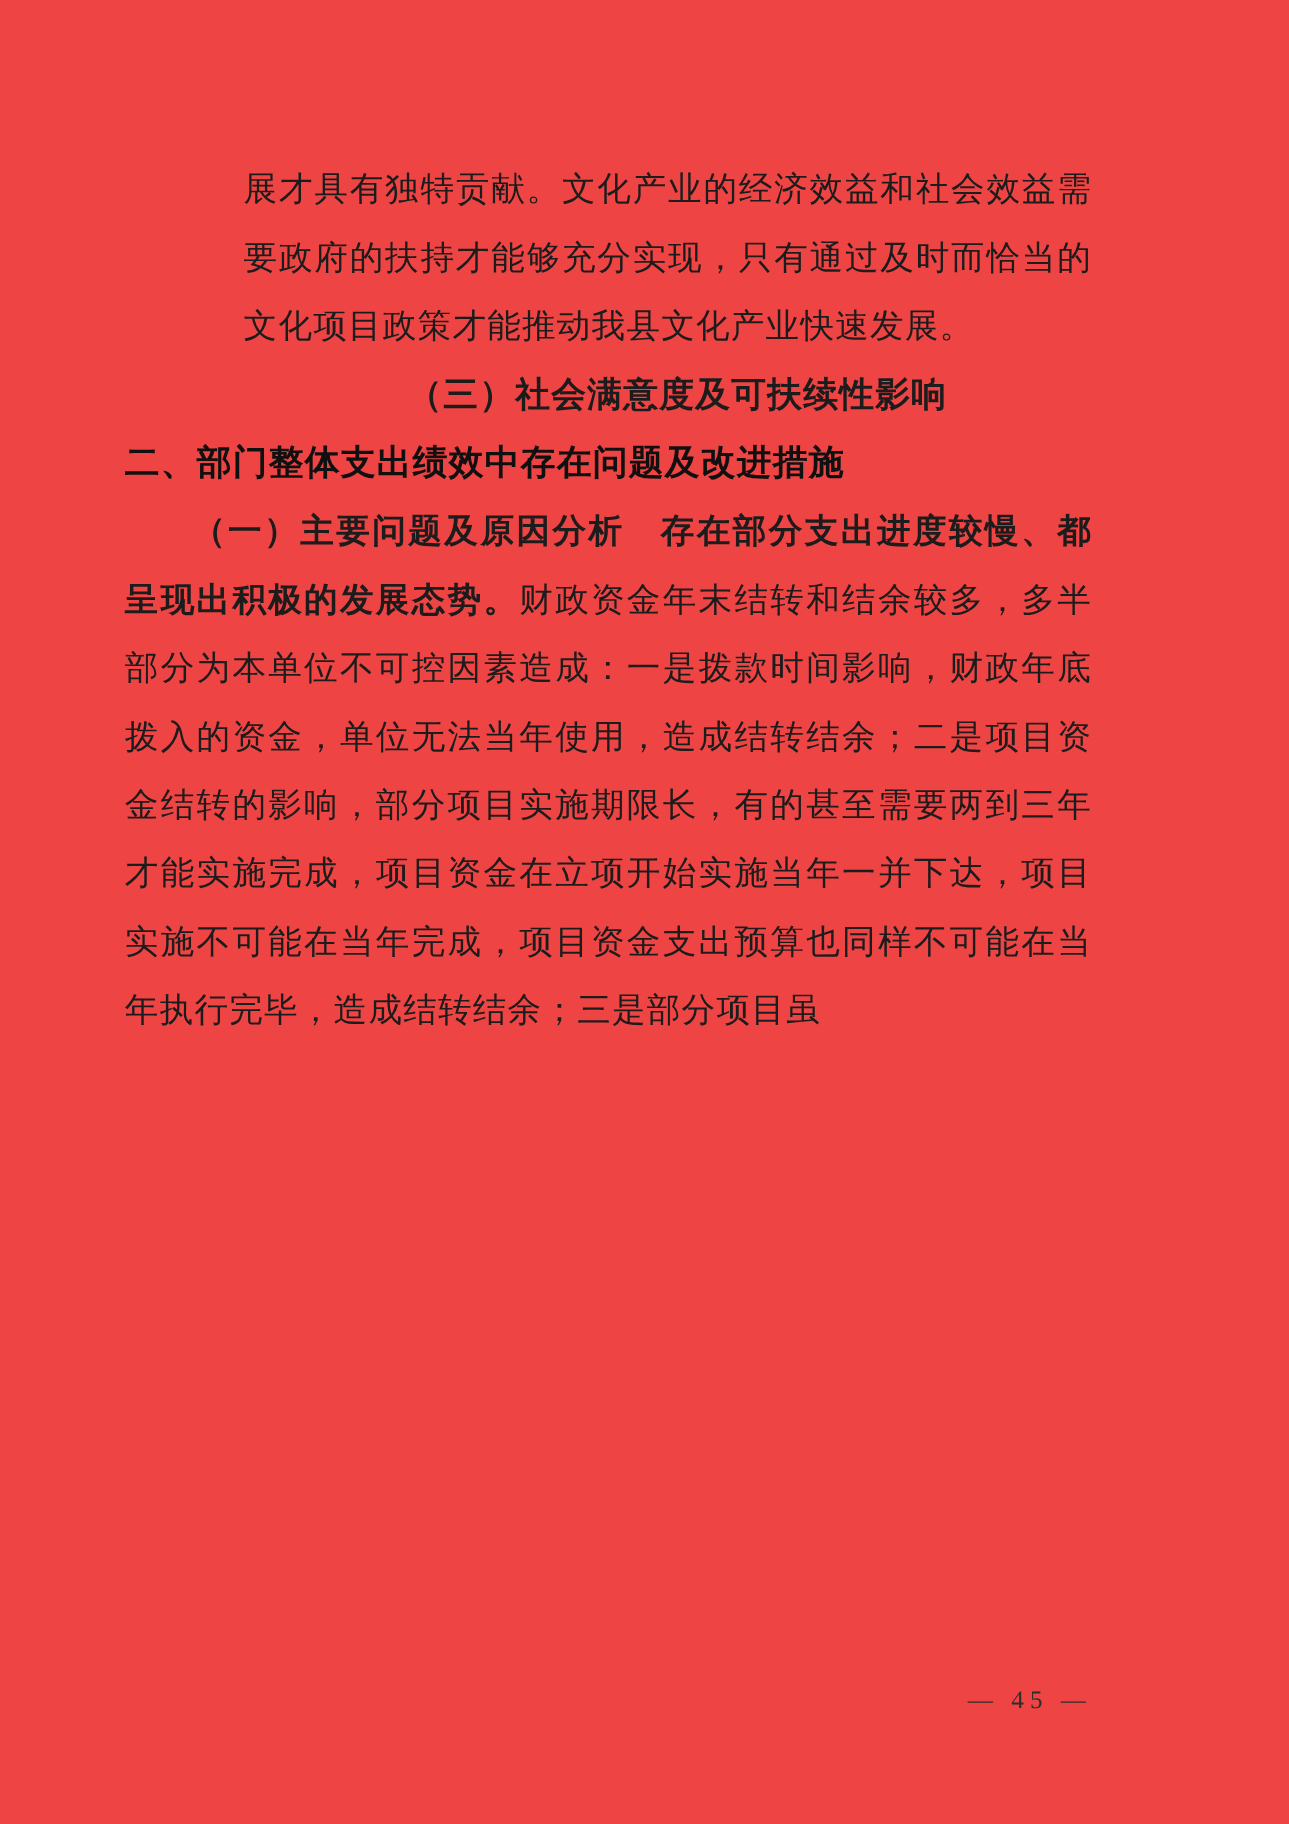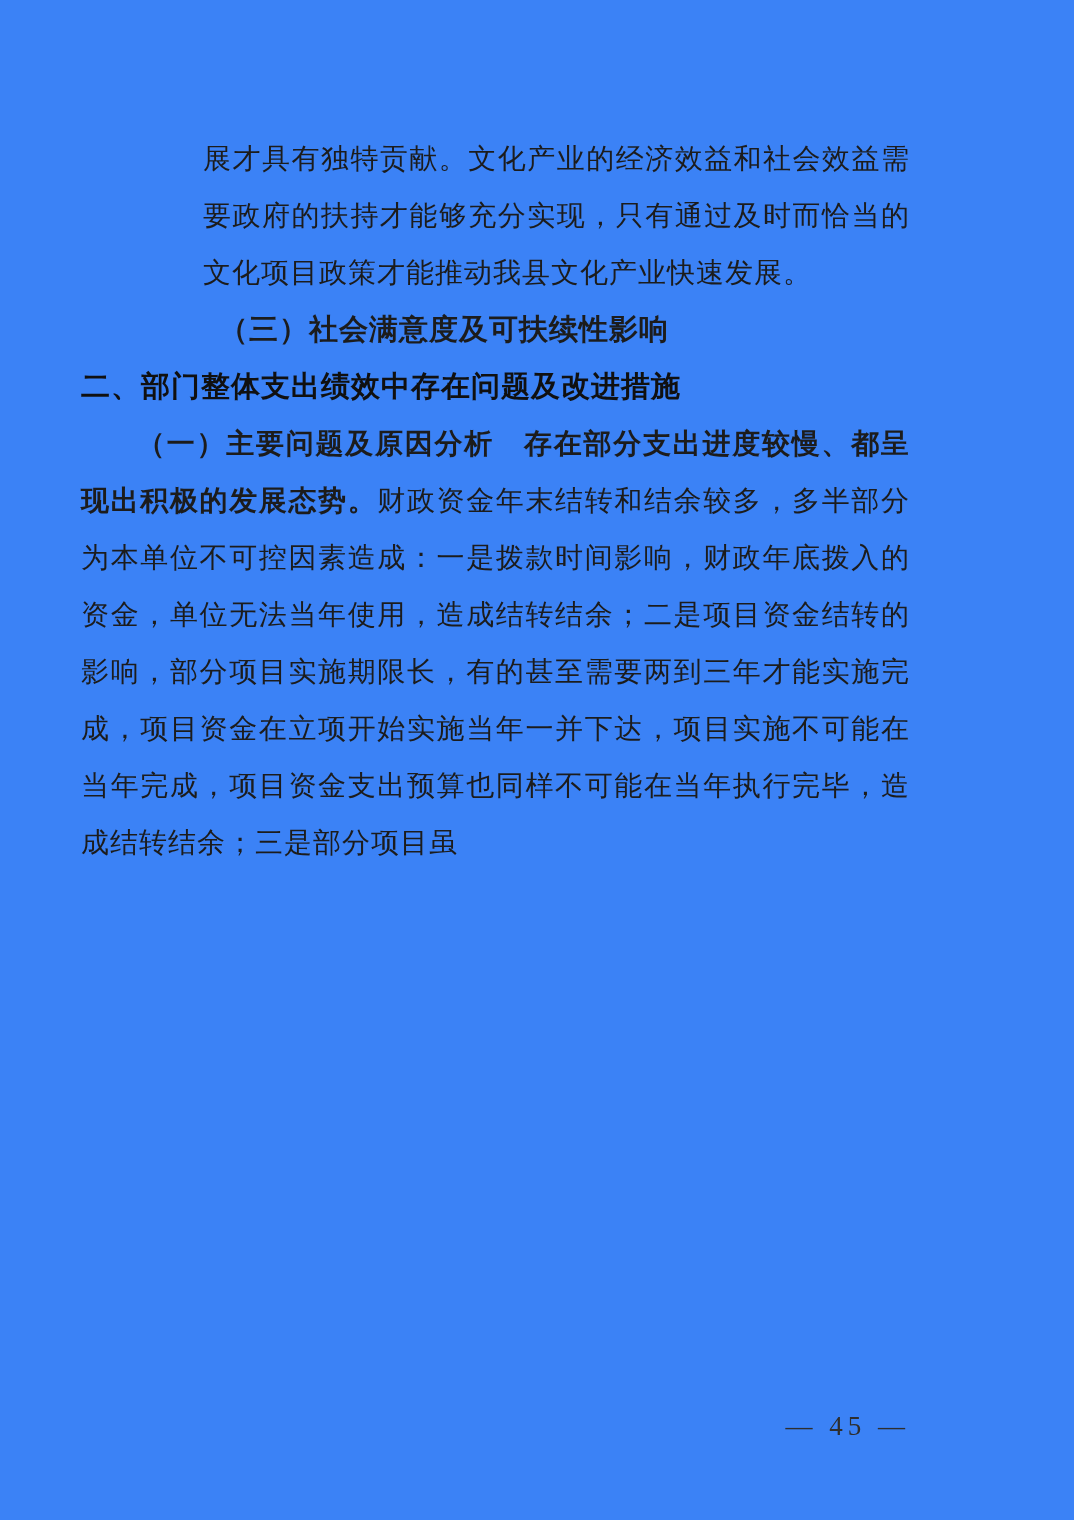--- a/index.html
+++ b/index.html
@@ -4,32 +4,32 @@
 <style>
   html, body {
     margin: 0;
     padding: 0;
     background: #ffffff;
   }
   .page {
     position: relative;
     width: 1074px;
     height: 1520px;
-    background: #3b82f6;
+    background: #ef4444;
     overflow: hidden;
     color: #1c1c1c;
     font-family: "Liberation Serif", "DejaVu Serif", serif;
   }
   
   .sec-a {
     padding: 130px 164px 0 203px;
   }
   
   .sec-b {
-    padding: 0 164px 0 81px;
+    padding: 0 164px 0 104px;
   }
   .para {
     margin: 0;
     font-size: 28px;
     line-height: 57px;
     letter-spacing: 1px;
     text-align: justify;
     text-justify: inter-ideograph;
     font-weight: 400;
   }
@@ -37,38 +37,39 @@
     text-indent: 2em;
   }
   .h-sub {
     margin: 0;
     font-size: 29px;
     line-height: 57px;
     letter-spacing: 1px;
     font-weight: 700;
     text-indent: 0.55em;
     font-family: Liberation Sans, sans-serif;
+    text-align: center;
   }
   .h-chapter {
     margin: 0;
     font-size: 29px;
     line-height: 57px;
     letter-spacing: 1px;
     font-weight: 900;
     font-family: "Liberation Sans", "DejaVu Sans", sans-serif;
     color: #101010;
   }
   .lead-bold {
     font-weight: 700;
   }
   .page-footer {
     position: absolute;
     right: 164px;
-    bottom: 79px;
-    font-size: 27px;
+    bottom: 89px;
+    font-size: 21px;
     line-height: 30px;
     letter-spacing: 5px;
     color: #2e2e2e;
     font-family: "Liberation Serif", "DejaVu Serif", serif;
     white-space: nowrap;
   }
 </style>
 </head>
 <body>
 

